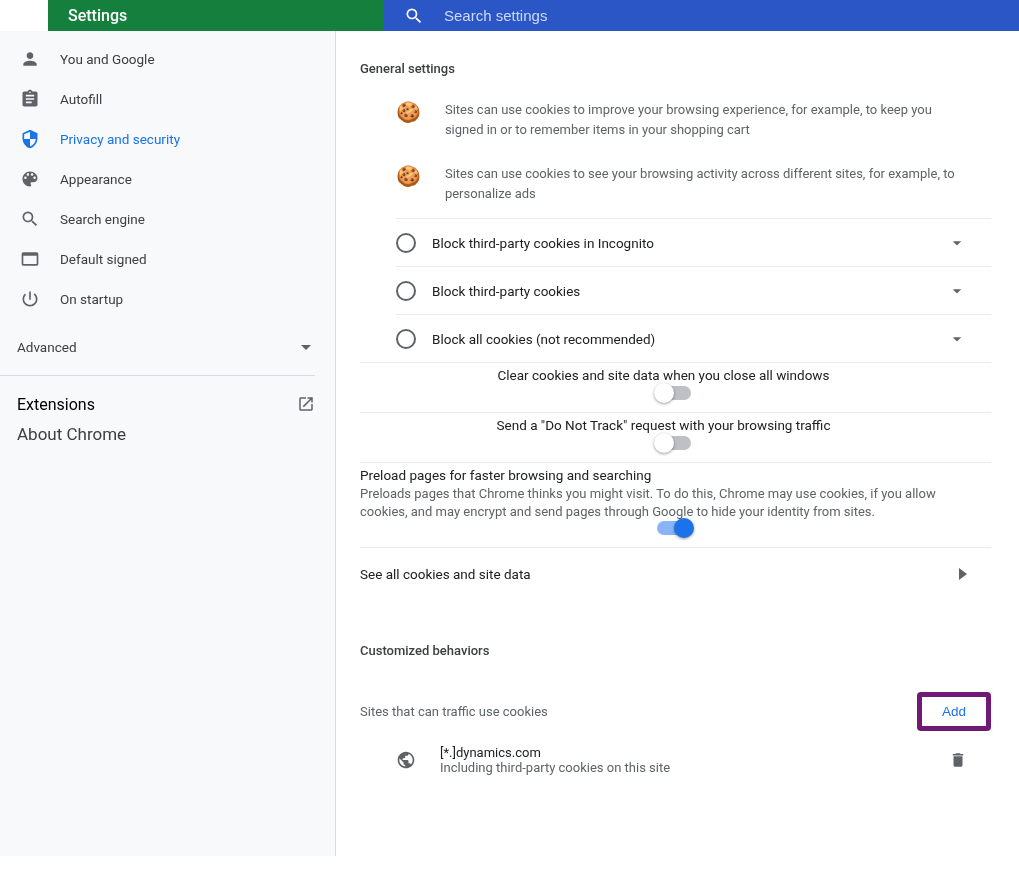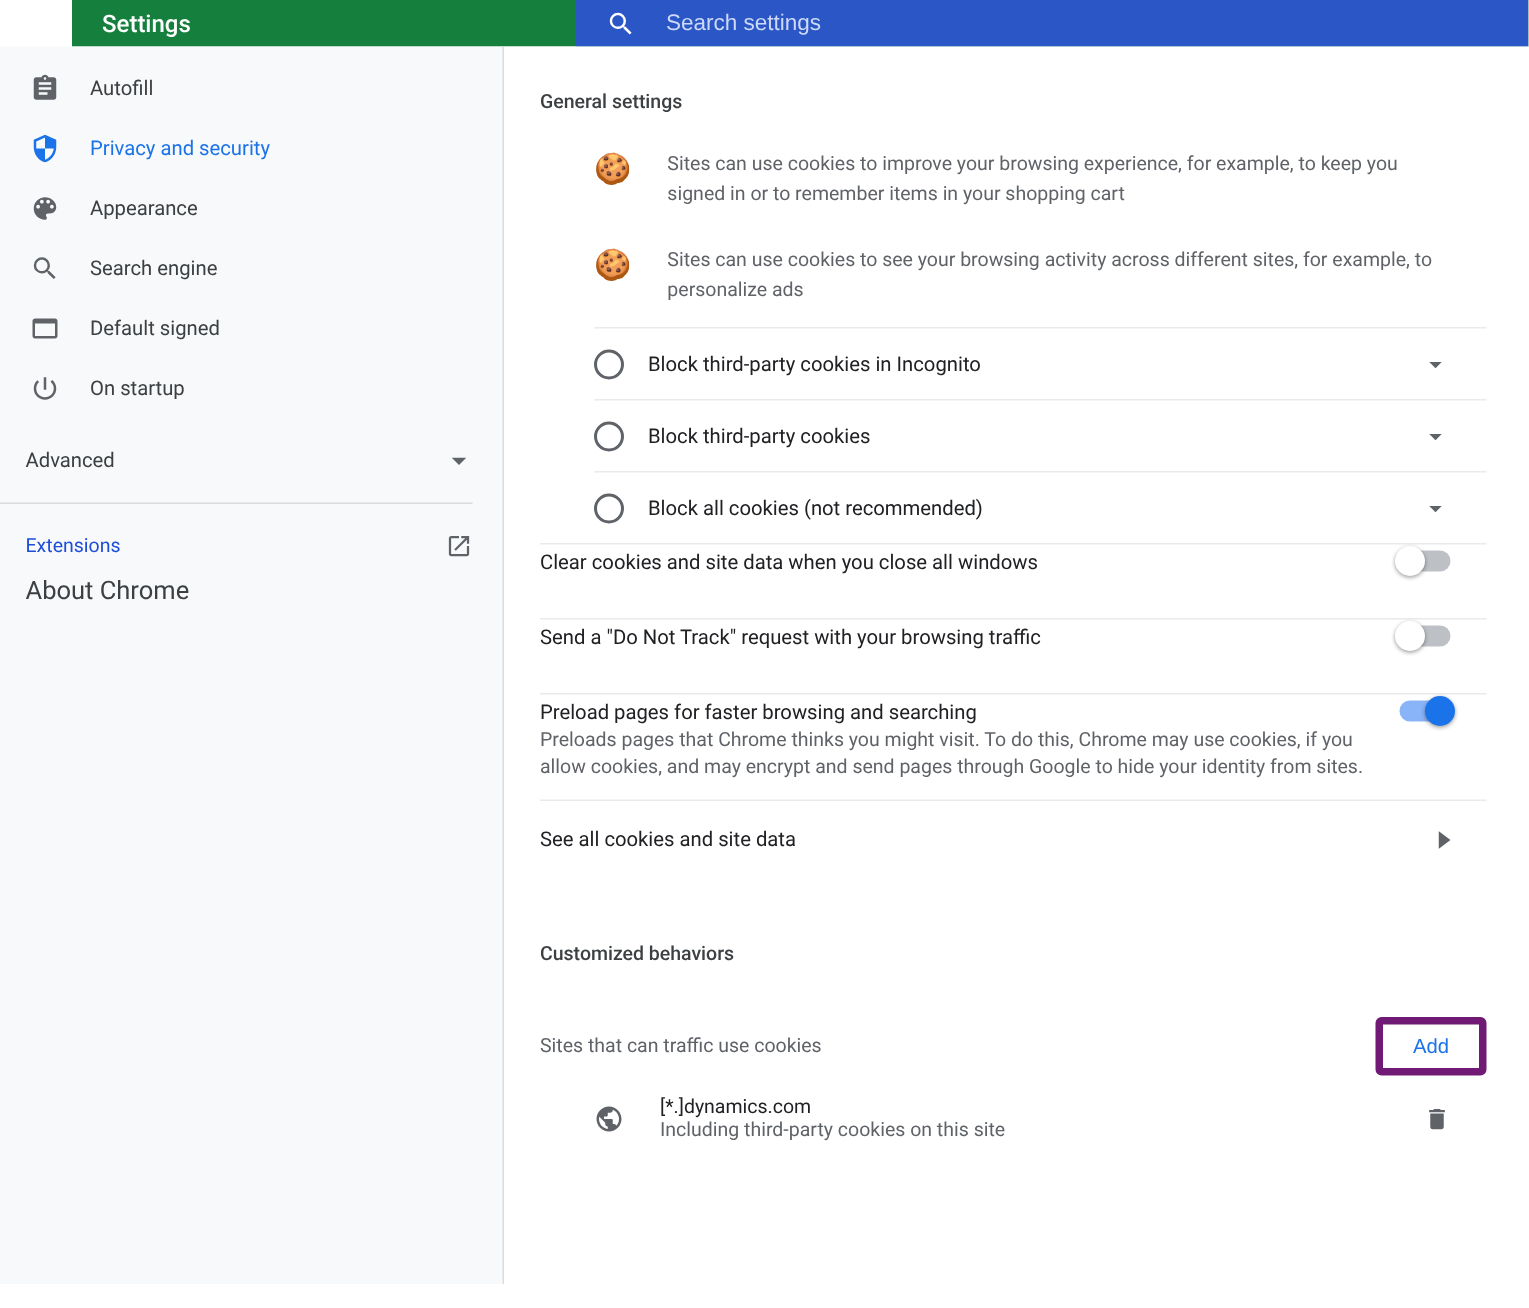--- a/index.html
+++ b/index.html
@@ -13,39 +13,39 @@
 .search-input::placeholder { color: #cdd9f7; }
 .container { display: flex; height: calc(100% - 47px); }
 .sidebar { width: 336px; background: #f8f9fa; border-right: 1px solid #dadce0; padding-top: 8px; }
 .nav-item { display: flex; align-items: center; height: 40px; padding-left: 20px; cursor: pointer; color: #3c4043; font-size: 13.5px; }
 .nav-item.active { color: #1a73e8; }
 .nav-item.active .nav-icon { fill: #1a73e8; }
 .nav-icon { width: 20px; height: 20px; fill: #5f6368; margin-right: 20px; }
 .advanced-row { display: flex; align-items: center; justify-content: space-between; height: 40px; padding: 0 24px 0 17px; color: #3c4043; font-size: 13.5px; cursor: pointer; margin-top: 8px; }
 .advanced-row .caret { fill: #5f6368; width: 10px; height: 5px; }
 .divider { border-top: 1px solid #dadce0; margin: 8px 20px 8px 0; }
-.ext-row { display: flex; align-items: center; justify-content: space-between; height: 40px; padding: 0 20px 0 17px; color: #1d4ed8; font-size: 13px; cursor: pointer; }
+.ext-row { display: flex; align-items: center; justify-content: space-between; height: 40px; padding: 0 20px 0 17px; color: #000000; font-size: 16px; cursor: pointer; }
 .about-row { display: flex; height: 40px; padding-left: 17px; color: #3c4043; font-size: 17px; cursor: pointer; }
 .launch-icon { width: 18px; height: 18px; fill: #5f6368; }
 .main { flex: 1; background: #fff; overflow-y: auto; padding: 0 4px 0 0; }
 .content { padding: 30px 24px 30px 24px; }
 .section-title { color: #3c4043; font-size: 13px; font-weight: 500; margin-bottom: 14px; }
 .radio-row { display: flex; align-items: center; height: 48px; padding: 0 24px 0 0; cursor: pointer; }
 .radio-row.bordered { border-top: 1px solid #e8eaed; margin-left: 36px; }
 .radio-row.first { }
 .radio { width: 20px; height: 20px; border-radius: 50%; border: 2px solid #5f6368; margin-right: 16px; display: flex; align-items: center; justify-content: center; flex-shrink:0; }
 .radio.checked { border-color: #1a73e8; }
 .radio.checked::after { content: ''; width: 10px; height: 10px; border-radius: 50%; background: #1a73e8; }
 .radio-label { flex: 1; font-size: 13.5px; color: #202124; }
 .row-chevron { width: 20px; height: 20px; fill: #5f6368; }
 .expanded-divider { border-right: 1px solid #e8eaed; }
 .detail-block { display: flex; padding: 10px 24px 14px 36px; }
 .cookie-emoji { font-size: 20px; margin-right: 24px; line-height: 20px; margin-top: 2px; color:#5f6368;}
 .detail-text { color: #5f6368; font-size: 13px; line-height: 20px; }
-.toggle-row { display: flex; align-items: flex-start; min-height: 50px; padding: 4px 24px 12px 0; border-top: 1px solid #e8eaed; }
+.toggle-row { display: flex; align-items: center; min-height: 50px; padding: 4px 24px 12px 0; border-top: 1px solid #e8eaed; flex-direction: column; }
 .toggle-row.first-toggle { border-top: 1px solid #e8eaed; }
 .toggle-text { flex: 1; }
 .toggle-title { color: #202124; font-size: 13.5px; }
 .toggle-sub { color: #5f6368; font-size: 13px; line-height: 18px; margin-top: 2px; }
 .toggle { width: 34px; height: 14px; border-radius: 8px; background: #bdc1c6; position: relative; cursor: pointer; flex-shrink:0; margin-left:20px;}
 .toggle::after { content: ''; position: absolute; width: 20px; height: 20px; border-radius: 50%; background: #fff; top: -3px; left: -3px; box-shadow: 0 1px 3px rgba(0,0,0,0.4); }
 .toggle.on { background: #8ab4f8; }
 .toggle.on::after { background: #1a73e8; left: auto; right: -3px; }
 .link-row { display: flex; align-items: center; height: 52px; padding-right: 24px; border-top: 1px solid #e8eaed; cursor: pointer; }
 .link-row .toggle-title { flex: 1; }
@@ -74,20 +74,26 @@
         <path d="M15.5 14h-.79l-.28-.27A6.471 6.471 0 0016 9.5 6.5 6.5 0 109.5 16c1.61 0 3.09-.59 4.23-1.57l.27.28v.79l5 4.99L20.49 19l-4.99-5zm-6 0C7.01 14 5 11.99 5 9.5S7.01 5 9.5 5 14 7.01 14 9.5 11.99 14 9.5 14z"></path>
       </svg>
     <input class="search-input" placeholder="Search settings" style="">
   </div>
 </div>
 
 <div class="container">
   <div class="sidebar">
     <div class="nav-item">
       <svg class="nav-icon" viewBox="0 0 24 24">
+          <path d="M12 12c2.21 0 4-1.79 4-4s-1.79-4-4-4-4 1.79-4 4 1.79 4 4 4zm0 2c-2.67 0-8 1.34-8 4v2h16v-2c0-2.66-5.33-4-8-4z"></path>
+        </svg>
+      <span>You and Google</span>
+    </div>
+    <div class="nav-item">
+      <svg class="nav-icon" viewBox="0 0 24 24">
           <path d="M19 3h-4.18C14.4 1.84 13.3 1 12 1s-2.4.84-2.82 2H5c-1.1 0-2 .9-2 2v14c0 1.1.9 2 2 2h14c1.1 0 2-.9 2-2V5c0-1.1-.9-2-2-2zm-7 0c.55 0 1 .45 1 1s-.45 1-1 1-1-.45-1-1 .45-1 1-1zm2 14H7v-2h7v2zm3-4H7v-2h10v2zm0-4H7V7h10v2z"></path>
         </svg>
       <span>Autofill</span>
     </div>
     <div class="nav-item active">
       <svg class="nav-icon" viewBox="0 0 24 24">
           <path d="M12 1L3 5v6c0 5.55 3.84 10.74 9 12 5.16-1.26 9-6.45 9-12V5l-9-4zm0 10.99h7c-.53 4.12-3.28 7.79-7 8.94V12H5V6.3l7-3.11v8.8z"></path>
         </svg>
       <span>Privacy and security</span>
     </div>

